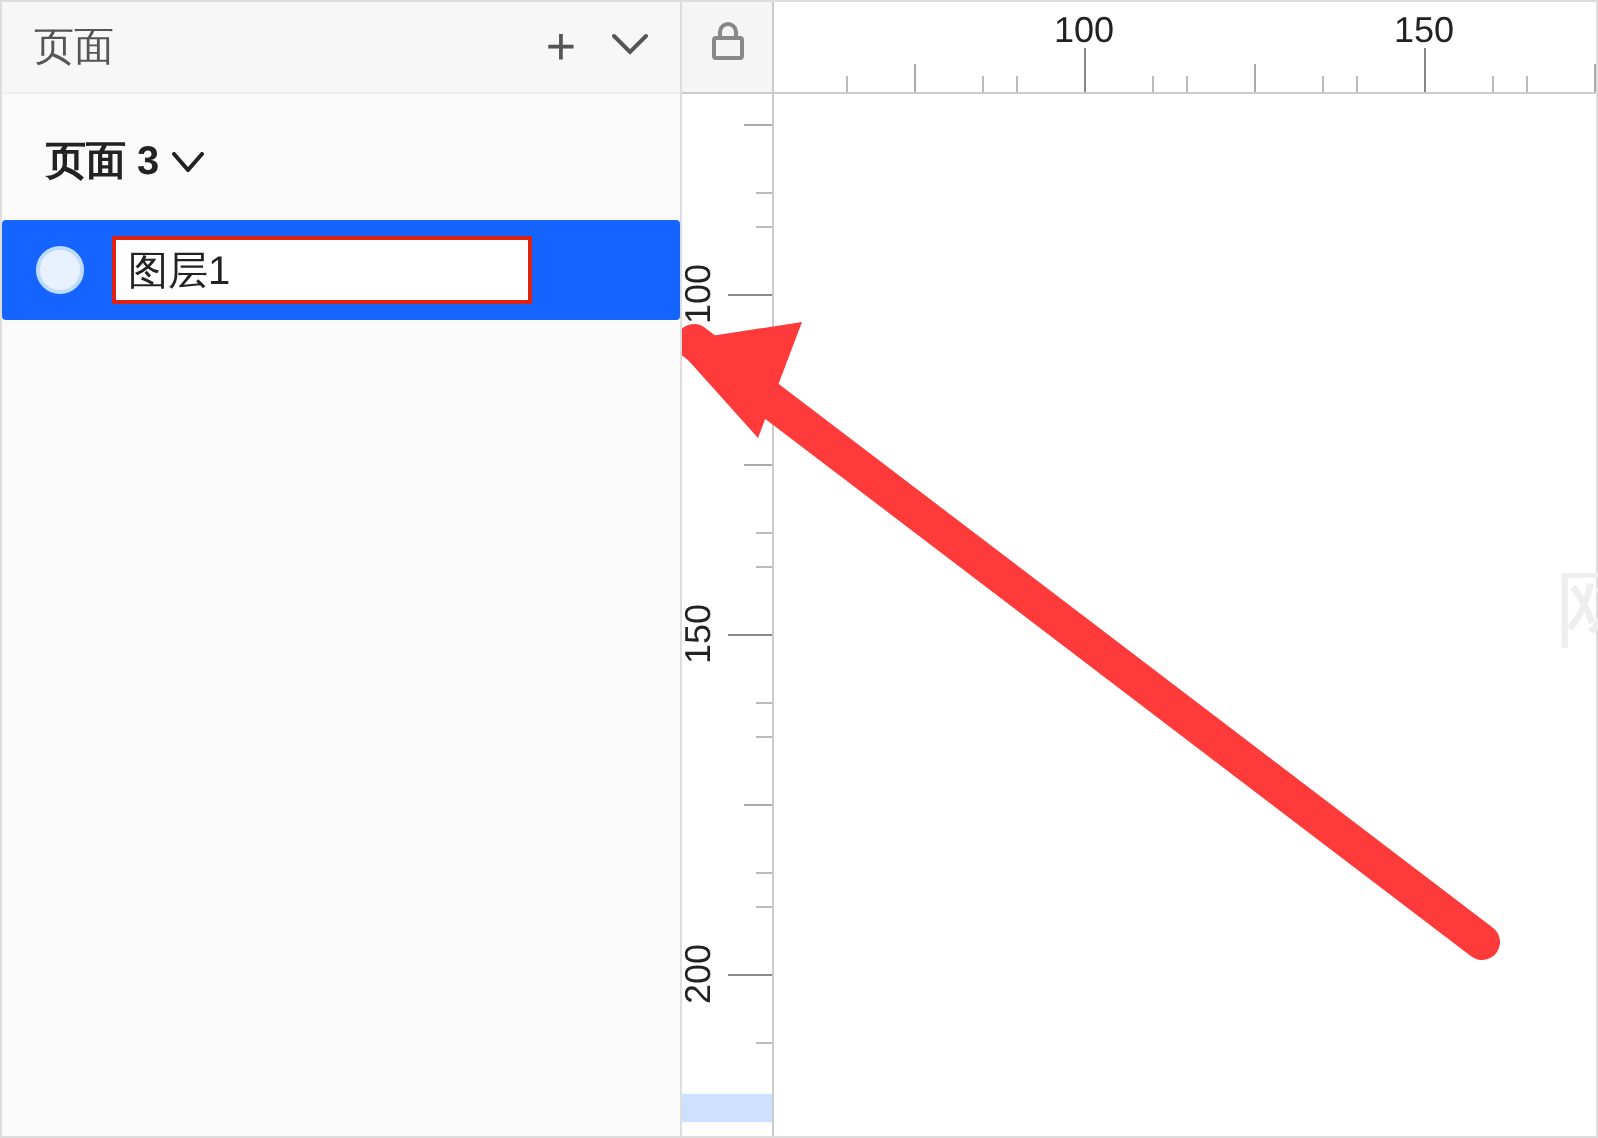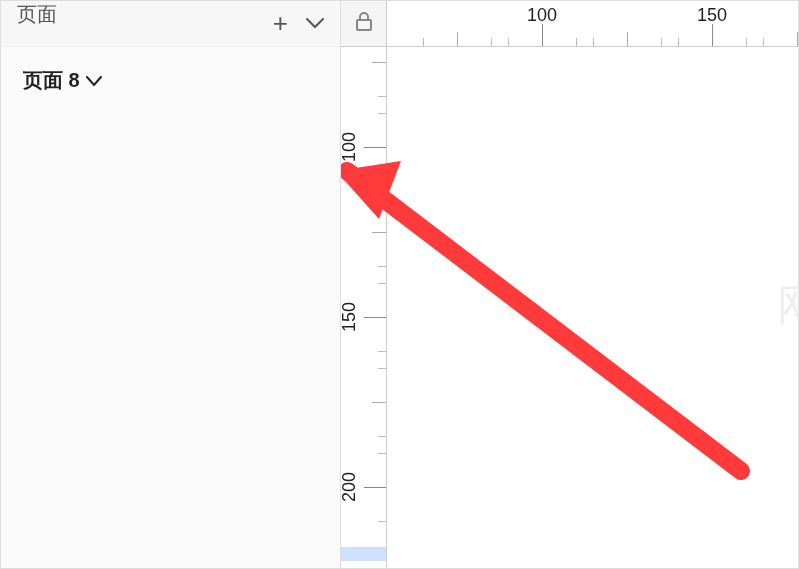--- a/index.html
+++ b/index.html
@@ -1,21 +1,21 @@
 <!DOCTYPE html>
 <html><head>
 <meta charset="utf-8">
 <style>
   * { box-sizing: border-box; margin: 0; padding: 0; font-family: -apple-system, "PingFang SC", sans-serif; }
   body { width: 799px; height: 569px; overflow: hidden; background: #fff; position: relative; }
   .app { display: flex; width: 100%; height: 100%; border: 1px solid #ddd; }
 
   
   .sidebar { width: 340px; height: 100%; border-right: 1px solid #ddd; background: #fafafa; }
-  .panel-header { display: flex; justify-content: space-between; height: 46px; padding: 0 16px; border-bottom: 1px solid #eee; background:#f7f7f7;}
+  .panel-header { display: flex; align-items: center; justify-content: space-between; height: 46px; padding: 0 16px; border-bottom: 1px solid #eee; background:#f7f7f7;}
   .panel-title { font-size: 20px; color: #555; }
   .panel-actions { display: flex; gap: 18px; align-items: center; color:#555; }
   .panel-actions .icon { cursor: pointer; }
   .page-row { display:flex; align-items:center; padding: 20px 22px 16px; font-size: 20px; font-weight:600; color:#222; gap:6px; }
   .page-row .chev { font-size:18px; }
 
   .layers { }
   .layer-item { display:flex; align-items:center; height:50px; padding: 0 14px; gap:14px; font-size:20px; }
   .layer-item.selected { background:#1564ff; border:3px solid #1564ff; border-radius:2px; }
 
@@ -61,29 +61,33 @@
         <span class="icon" style="font-size:26px;">+</span>
         <span class="icon">
           <svg width="18" height="12" viewBox="0 0 18 12">
               <path d="M1 2 L9 10 L17 2" stroke="#555" stroke-width="2" fill="none" stroke-linecap="round"></path>
             </svg>
         </span>
       </span>
     </div>
 
     <div class="page-row">
-      <span>页面 8</span>
+      <span>页面 3</span>
       <span class="chev">
         <svg width="16" height="10" viewBox="0 0 16 10">
             <path d="M1 1 L8 9 L15 1" stroke="#222" stroke-width="2" fill="none" stroke-linecap="round"></path>
           </svg>
       </span>
     </div>
 
     <div class="layers">
+      <div class="layer-item selected">
+        <span class="circle-icon"></span>
+        <input class="rename-box" value="图层1" style="">
+      </div>
     </div>
   </aside>
 
   <section class="canvas-area">
     <div class="corner">
       <span>
         <svg width="18" height="20" viewBox="0 0 18 20">
             <rect x="2" y="8" width="14" height="10" rx="1" stroke="#888" stroke-width="2" fill="none"></rect>
             <path d="M5 8 V5 a4 4 0 0 1 8 0 V8" stroke="#888" stroke-width="2" fill="none"></path>
           </svg>

